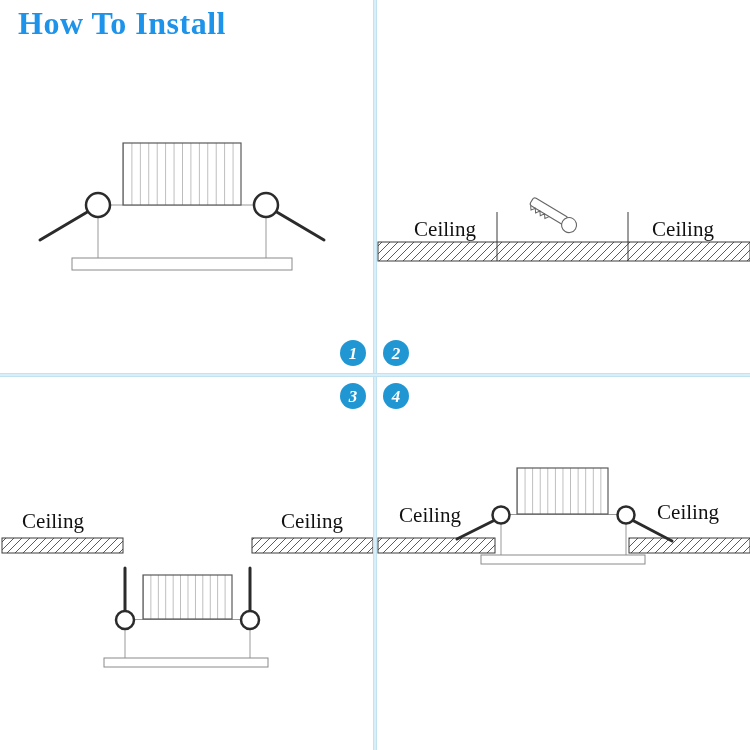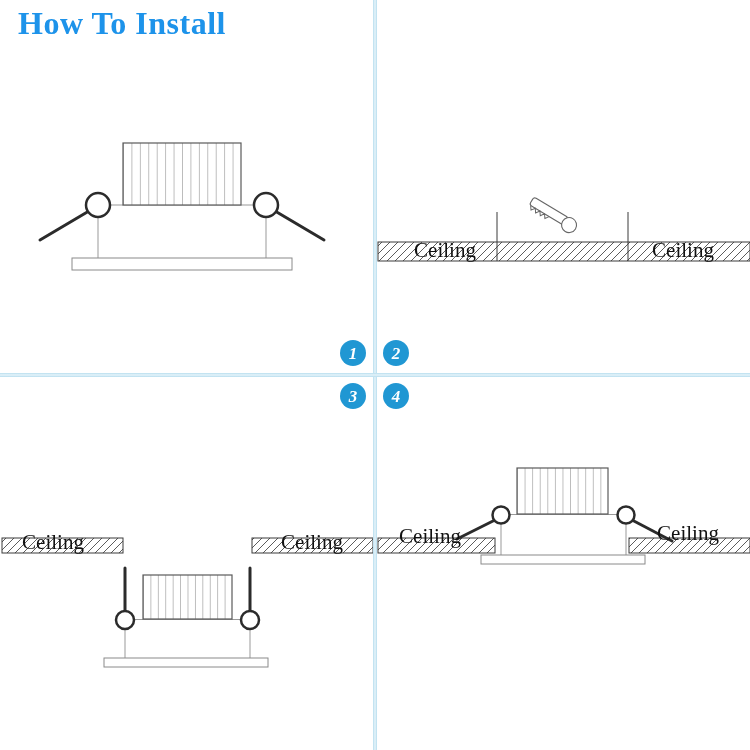--- a/index.html
+++ b/index.html
@@ -17,21 +17,21 @@
          color:var(--title-blue);letter-spacing:.5px;}
   .divider-v{position:absolute;left:373px;top:0;width:4px;height:750px;
              background:linear-gradient(90deg,#b7ddee,#e6f4fa 50%,#b7ddee);}
   .divider-h{position:absolute;left:0;top:373px;width:750px;height:4px;
              background:linear-gradient(#b7ddee,#e6f4fa 50%,#b7ddee);}
   .badge{position:absolute;width:26px;height:26px;border-radius:50%;
          background:var(--badge-blue);color:var(--badge-text);
          display:flex;align-items:center;justify-content:center;
          font-size:17px;font-style:italic;font-weight:bold;line-height:1;}
   .ceiling-label{position:absolute;transform:translateX(-50%);font-size:21px;
-                 color:#111;white-space:nowrap;margin-top:21px;}
+                 color:#111;white-space:nowrap;}
   svg{position:absolute;left:0;top:0;}
   .clip{stroke:var(--line-dark);stroke-width:3;stroke-linecap:round;fill:none;}
   .pivot{stroke:var(--line-dark);stroke-width:2.5;fill:#fff;}
   .thin{stroke:#3a3a3a;stroke-width:1;fill:none;}
   .band{stroke:#3a3a3a;stroke-width:1;}
   .hx{stroke:#4a4a4a;stroke-width:0.9;}
   .fin{stroke:#7e7e7e;stroke-width:1;}
   .hs{stroke:#5a5a5a;stroke-width:1.2;}
   .body-ln{stroke:var(--line-light);stroke-width:1;fill:none;}
   .flange{fill:#fff;stroke:#8a8a8a;stroke-width:1;}

